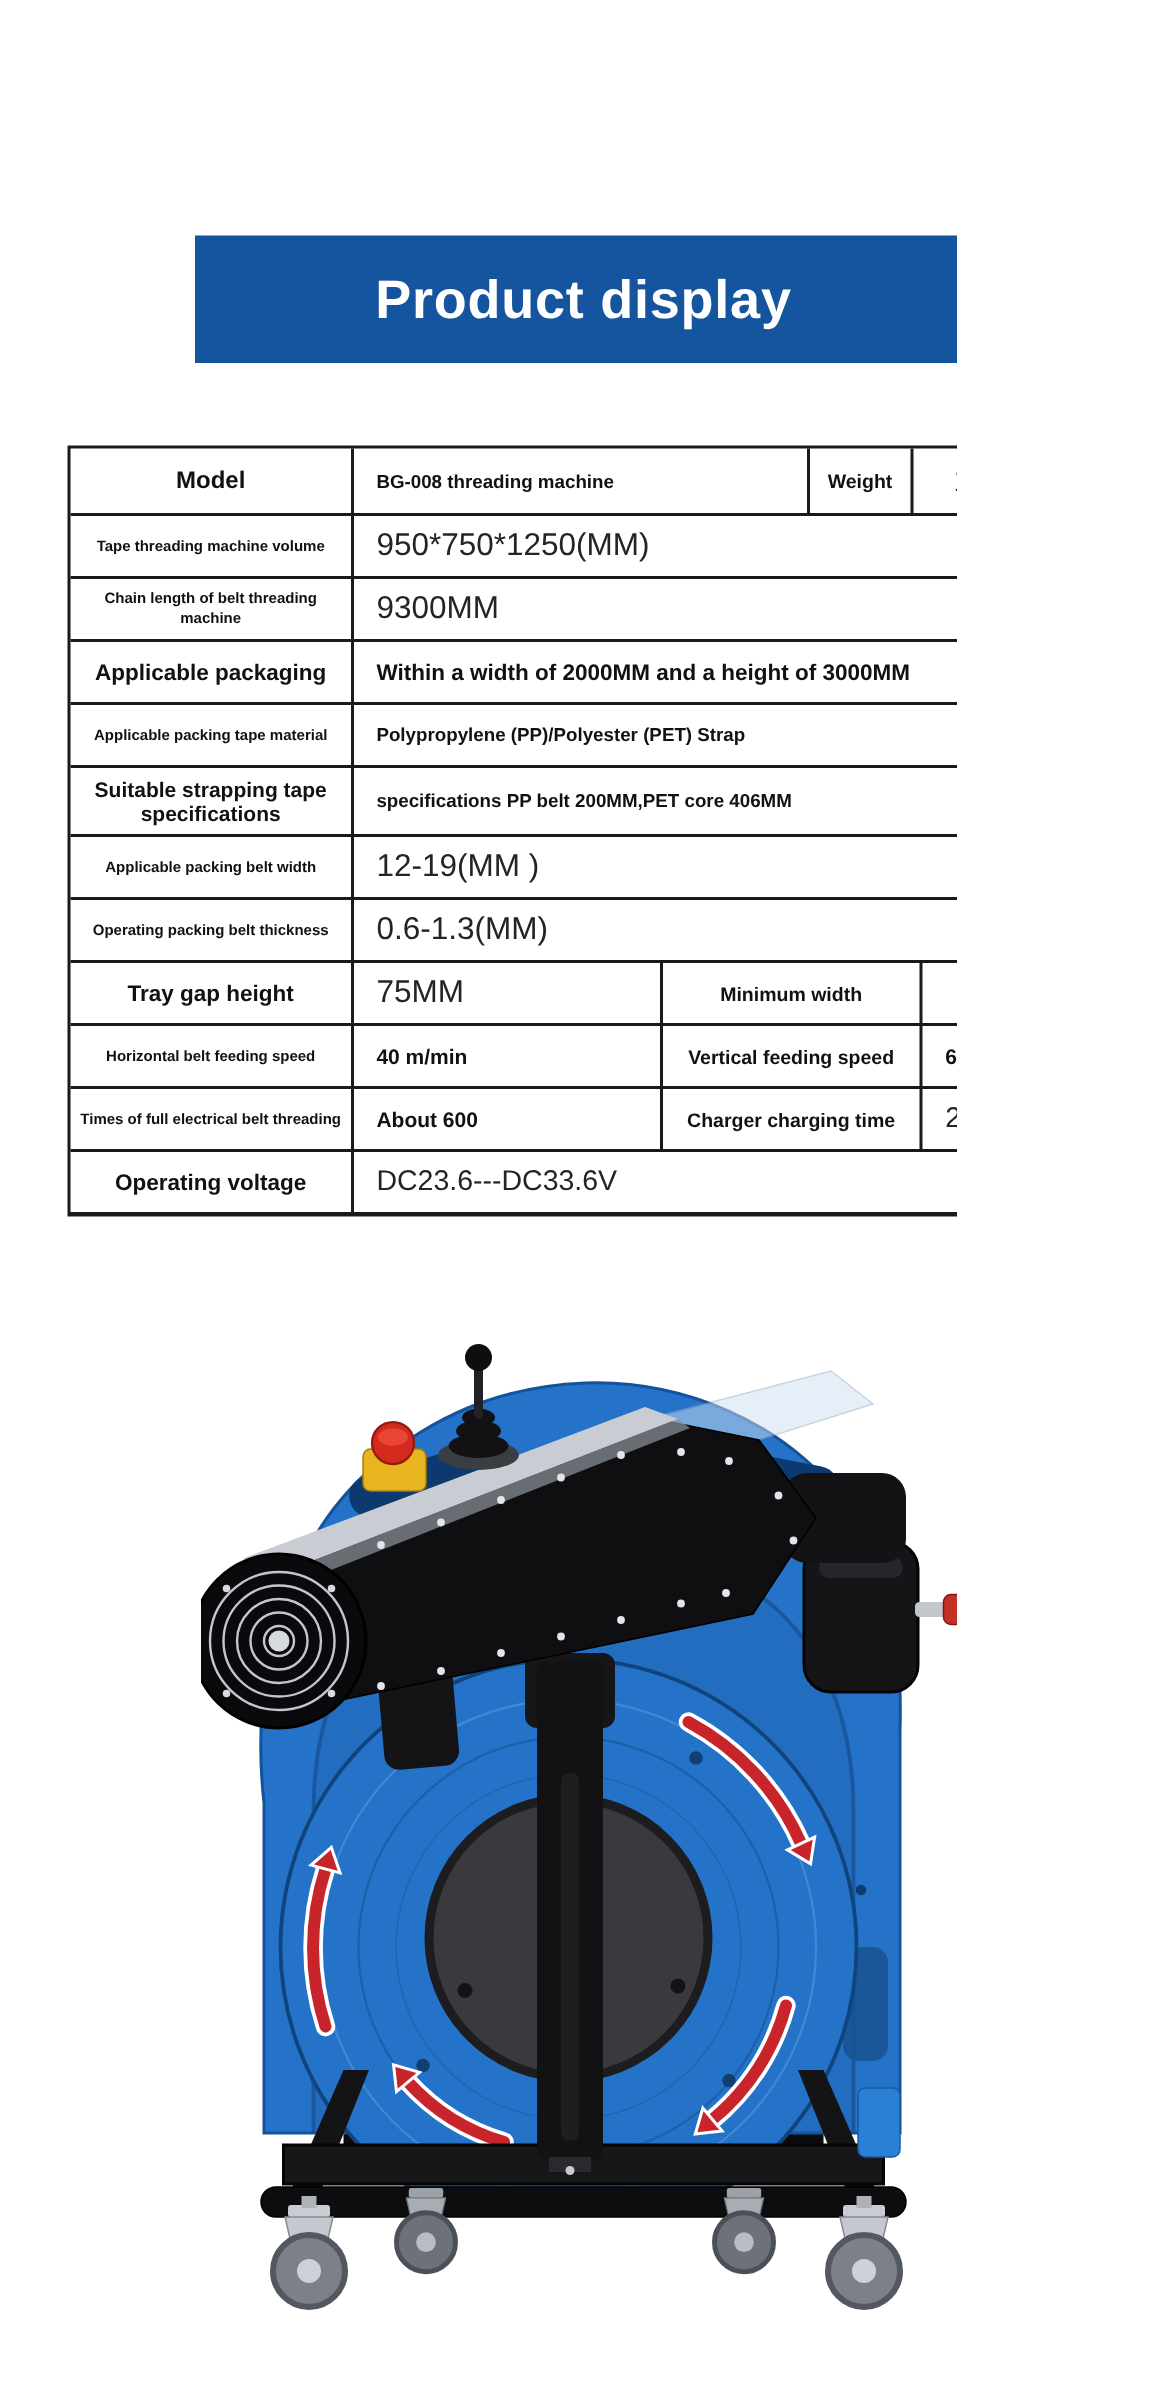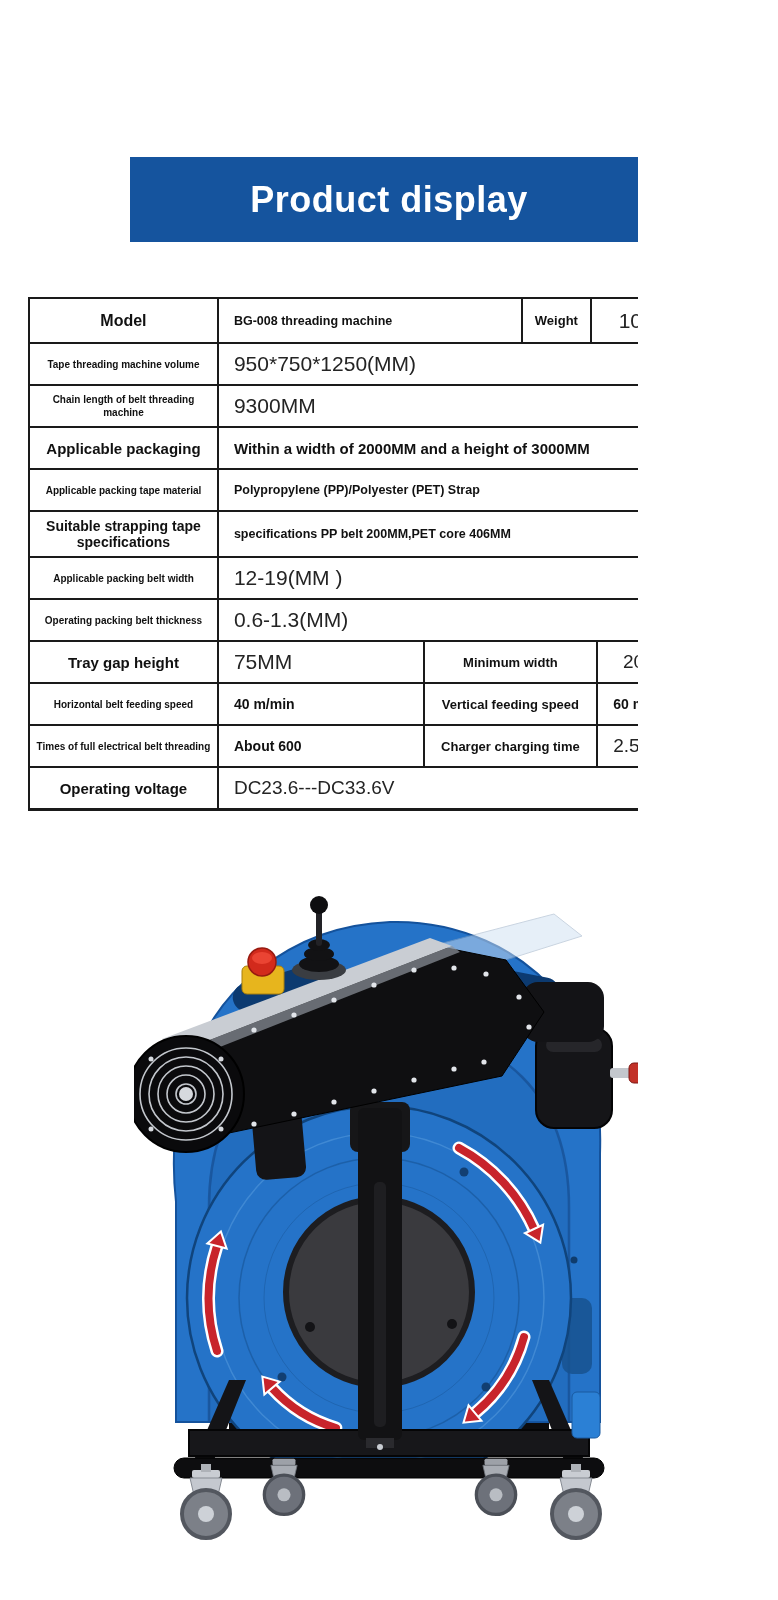--- a/index.html
+++ b/index.html
@@ -3,21 +3,21 @@
 <meta charset="utf-8">
 <style>
   html,body{margin:0;padding:0;background:#ffffff;}
   .page{position:relative;width:638px;height:1600px;background:#fff;overflow:hidden;
         font-family:"Liberation Sans",sans-serif;color:#111;}
   
   .banner{position:absolute;left:130px;top:157px;width:518px;height:85px;
           background:var(--banner-bg,#15549e);display:flex;align-items:center;justify-content:center;}
   .banner span{color:var(--banner-text,#fff);font-size:36px;font-weight:bold;letter-spacing:.5px;}
   
-  .spec-table{position:absolute;left:28px;top:297px;width:685px;
+  .spec-table{position:absolute;left:45px;top:297px;width:685px;
               border:2px solid var(--table-border,#1a1a1a);border-bottom-width:3px;box-sizing:border-box;
               background:#fff;}
   .trow{display:flex;width:100%;box-sizing:border-box;}
   .trow + .trow{border-top:2px solid var(--table-border,#1a1a1a);}
   .tcell{box-sizing:border-box;display:flex;align-items:center;min-height:100%;text-align:center;}
   .tcell + .tcell{border-left:2px solid var(--table-border,#1a1a1a);}
   .h43{height:43px}.h42{height:42px}.h46{height:46px}
   .w-a{width:27.45%}.w-rest{width:72.55%}
   .w-b1{width:44.65%}.w-c1{width:10.1%}.w-d1{width:17.8%}
   .w-b2{width:30.2%}.w-c2{width:25.5%}.w-d2{width:16.85%}

